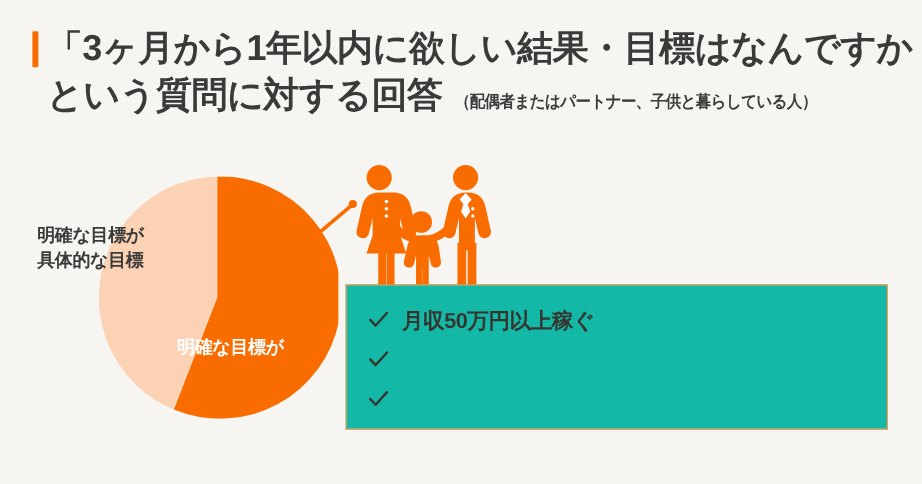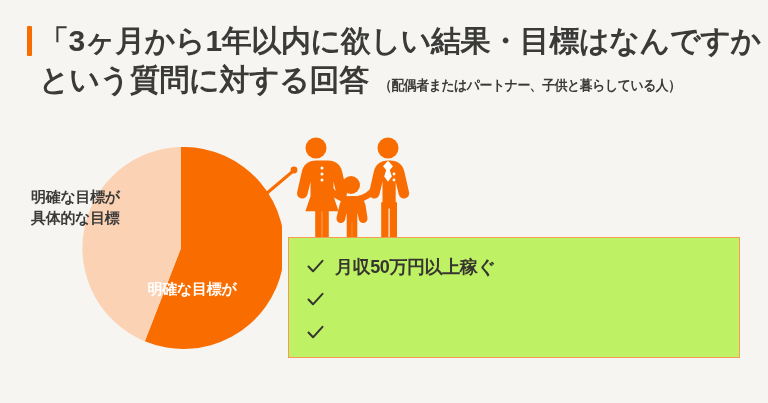--- a/index.html
+++ b/index.html
@@ -133,21 +133,21 @@
   }
 
   
   .answer-box {
     position: absolute;
     left: 288px;
     top: 237px;
     width: 452px;
     height: 121px;
     box-sizing: border-box;
-    background: #bef264;
+    background: #14b8a6;
     border: 1.6px solid #f79a55;
     padding: 13px 0 0 18px;
   }
   .answer-item {
     display: flex;
     align-items: center;
     height: 31px;
     margin-bottom: 2px;
   }
   .check-icon {

